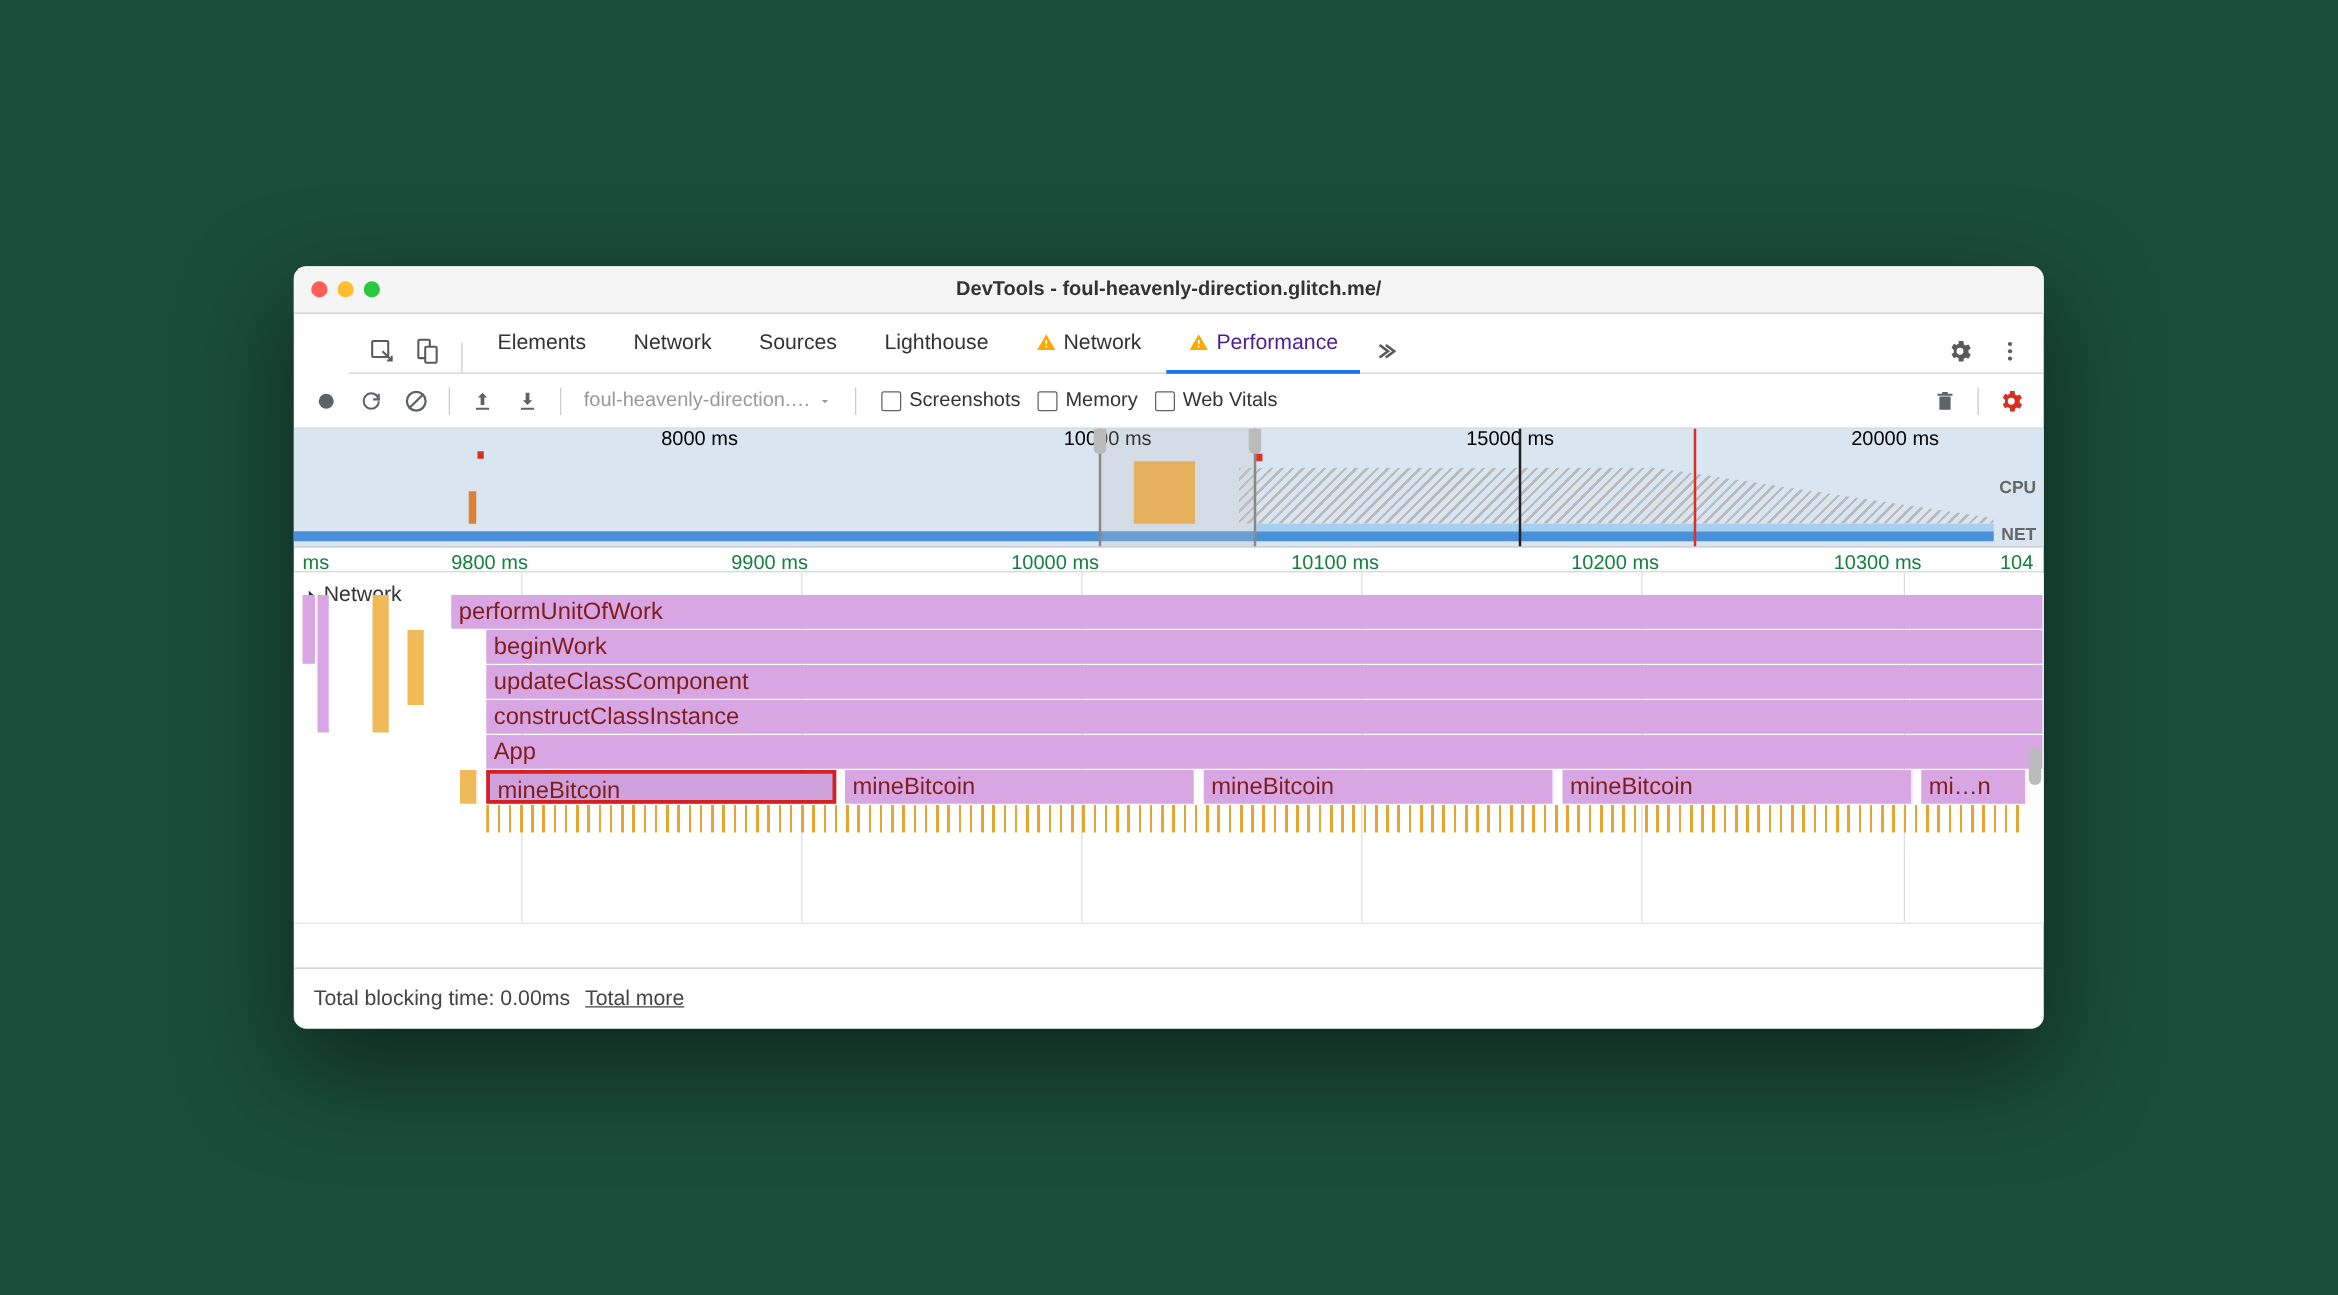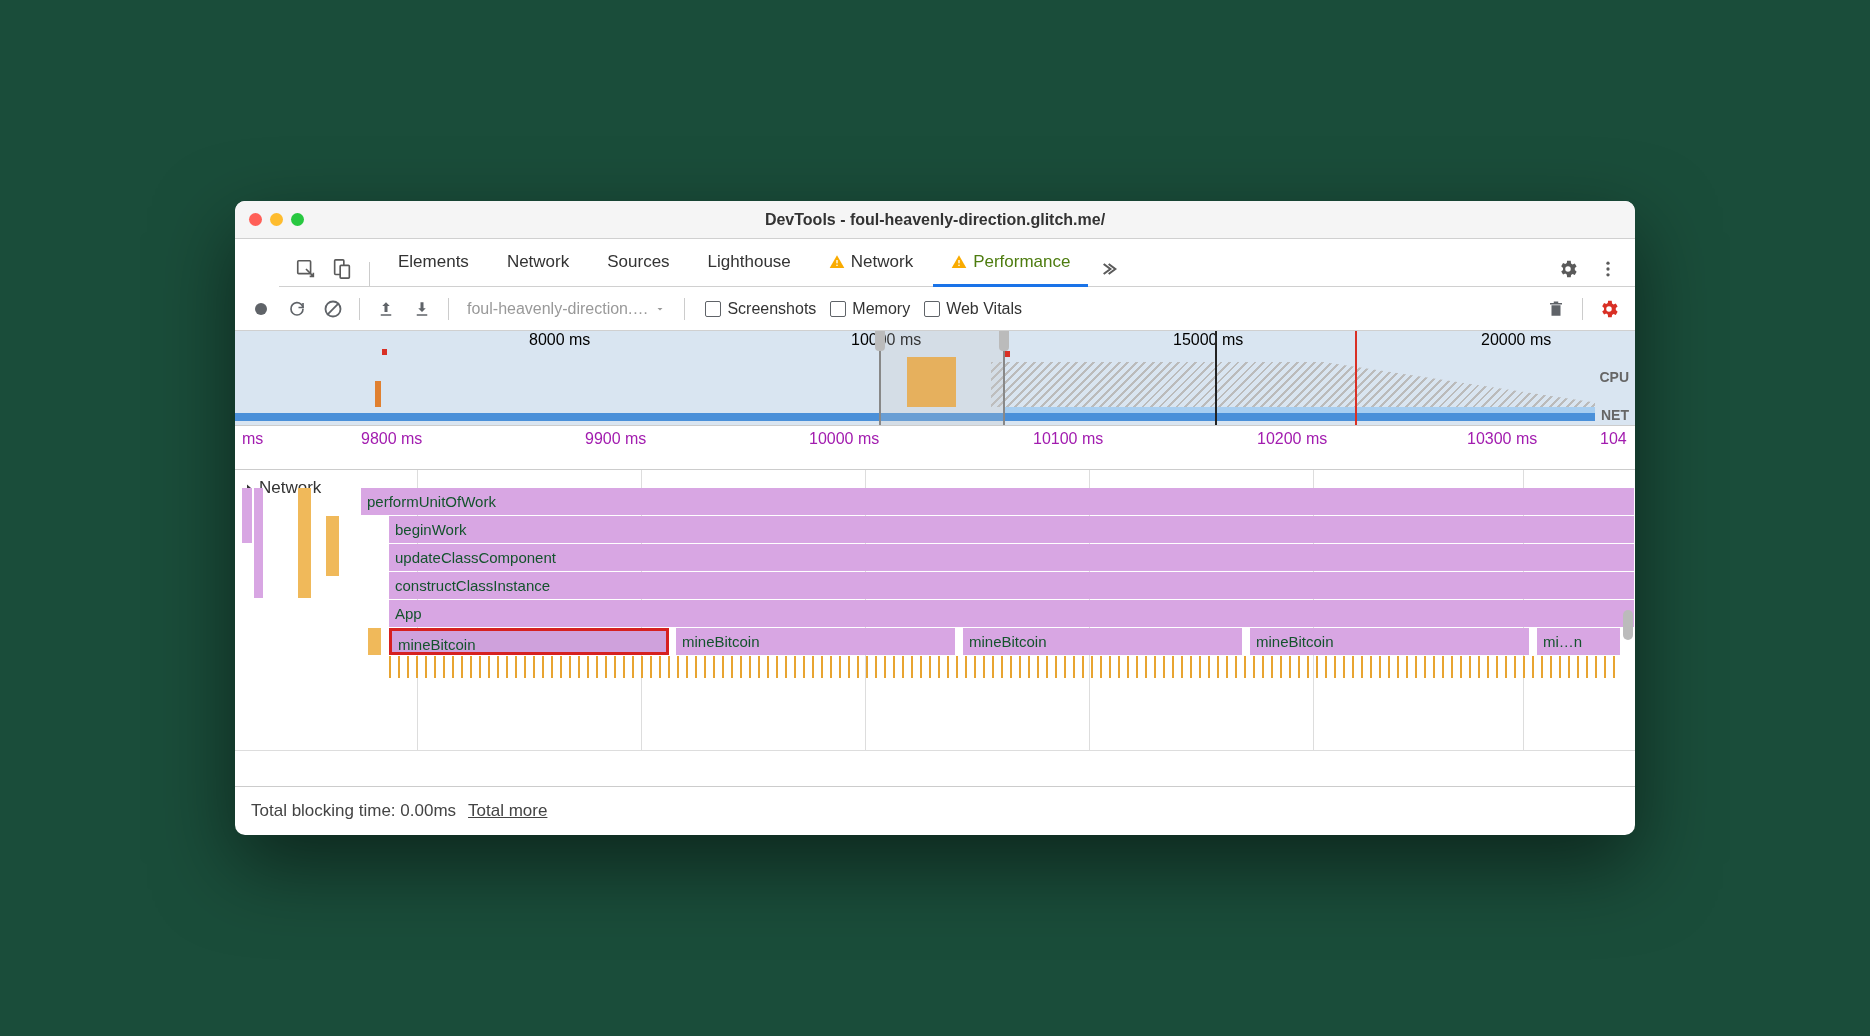--- a/index.html
+++ b/index.html
@@ -9,47 +9,47 @@
 .traffic-lights { display: flex; gap: 8px; }
 .traffic-light { width: 13px; height: 13px; border-radius: 50%; }
 .tl-red { background: #ff5f57; }
 .tl-yellow { background: #febc2e; }
 .tl-green { background: #28c840; }
 .title-text { position: absolute; left: 50%; transform: translateX(-50%); font-size: 16px; font-weight: 600; color: #333; }
 .tabbar { display: flex; align-items: flex-end; height: 48px; border-bottom: 1px solid #d0d0d0; padding: 0 10px; gap: 2px; margin-left: 44px; }
 .tabbar-icon { width: 34px; height: 34px; display: flex; align-items: center; justify-content: center; color: #5a5a5a; cursor: pointer; }
 .tabbar-divider { width: 1px; height: 24px; background: #ccc; margin: 0 8px; }
 .tab { padding: 0 18px; height: 48px; display: flex; align-items: center; font-size: 17px; color: #333; cursor: pointer; gap: 6px; }
-.tab.active { color: #4d7c0f; border-bottom: 3px solid #1a73e8; margin-bottom: -1px; }
+.tab.active { color: #4c1d95; border-bottom: 3px solid #1a73e8; margin-bottom: -1px; }
 .warn-icon { width: 16px; height: 16px; }
 .tabbar-right { margin-left: auto; display: flex; align-items: center; gap: 6px; }
 .toolbar { display: flex; align-items: center; height: 44px; border-bottom: 1px solid #d0d0d0; padding: 0 10px; gap: 4px; }
 .toolbar-btn { width: 32px; height: 32px; display: flex; align-items: center; justify-content: center; color: #5f6368; cursor: pointer; }
 .toolbar-divider { width: 1px; height: 22px; background: #ccc; margin: 0 6px; }
 .profile-select { display: flex; align-items: center; gap: 6px; font-size: 16px; color: #999; padding: 0 8px; cursor: pointer; }
 .checkbox-wrap { display: flex; align-items: center; gap: 6px; font-size: 16px; color: #333; margin-left: 10px; cursor: pointer; }
 .checkbox-box { width: 16px; height: 16px; border: 1.5px solid #5f6368; border-radius: 2px; }
 .toolbar-spacer { flex: 1; }
 .overview { height: 95px; background: #d9e5f1; border-bottom: 1px solid #ccc; position: relative; }
 .overview-tick { position: absolute; }
 .overview-label { position: absolute; right: 6px; font-size: 14px; font-weight: 700; color: #666; }
 .overview-cpu { top: 38px; }
 .overview-net { bottom: 2px; }
 .ov-sel { position: absolute; top: 0; bottom: 0; background: rgba(200,200,200,0.25); border-left: 2px solid #888; border-right: 2px solid #888; }
 .ov-handle { position: absolute; top: 0; width: 10px; height: 20px; background: #bbb; border-radius: 0 0 4px 4px; }
 .ov-bar-orange { position: absolute; bottom: 18px; background: #f0a93a; }
 .ov-netline { position: absolute; bottom: 0; left: 0; right: 40px; height: 10px; background: #3b82f6; }
 .ov-vline { position: absolute; top: 0; bottom: 0; width: 2px; }
-.ruler { height: 44px; border-bottom: 1px solid #ccc; display: flex; position: relative; font-size: 16px; color: #a21caf; }
+.ruler { height: 20px; border-bottom: 1px solid #ccc; display: flex; position: relative; font-size: 16px; color: #15803d; }
 .ruler-tick { position: absolute; top: 4px; }
 .main-area { position: relative; height: 280px; background: #fff; overflow: hidden; }
 .network-row { position: absolute; top: 8px; left: 8px; display: flex; align-items: center; gap: 4px; font-size: 17px; color: #333; cursor: pointer; }
 .flame { position: absolute; top: 0; left: 0; right: 0; }
 .flame-row { position: absolute; left: 0; right: 0; height: 28px; }
-.flame-seg { position: absolute; top: 0; height: 27px; background: #d8a6e3; border-right: 1px solid #fff; font-size: 15px; color: #14532d; padding-left: 6px; line-height: 27px; overflow: hidden; white-space: nowrap; }
+.flame-seg { position: absolute; top: 0; height: 27px; background: #d8a6e3; border-right: 1px solid #fff; font-size: 19px; color: #7f1d1d; padding-left: 6px; line-height: 27px; overflow: hidden; white-space: nowrap; }
 .flame-seg.orange { background: #f0b95a; }
 .highlight { border: 3px solid #d62020; }
 .grid-vline { position: absolute; top: 0; bottom: 0; width: 1px; background: #ddd; }
 .footer { border-top: 1px solid #ccc; padding: 14px 16px; font-size: 17px; color: #444; display: flex; align-items: center; gap: 12px; }
 .footer a { color: #444; text-decoration: underline; cursor: pointer; }
 .scrollbar-track { position: absolute; right: 0; top: 0; bottom: 0; width: 14px; }
 .scrollbar-thumb { position: absolute; right: 2px; width: 10px; height: 30px; background: #bbb; border-radius: 5px; top: 140px; }
 </style>
 </head>
 <body>

